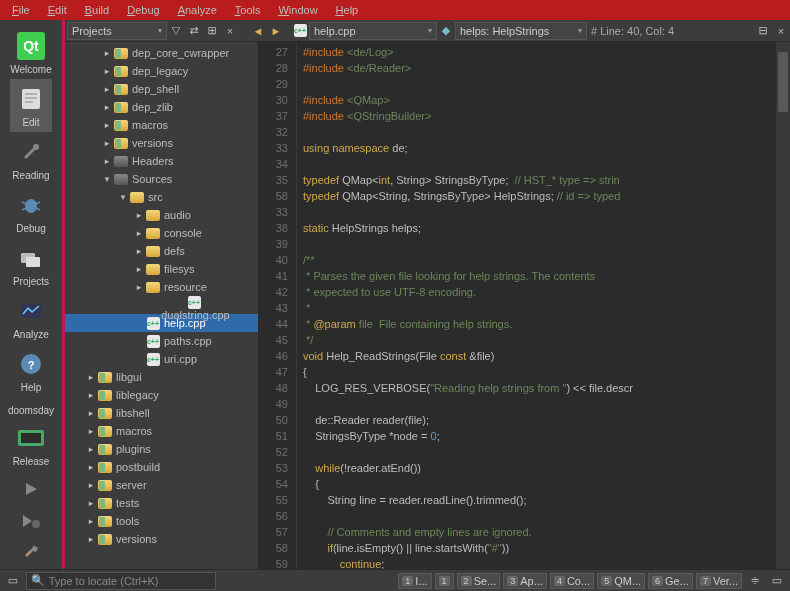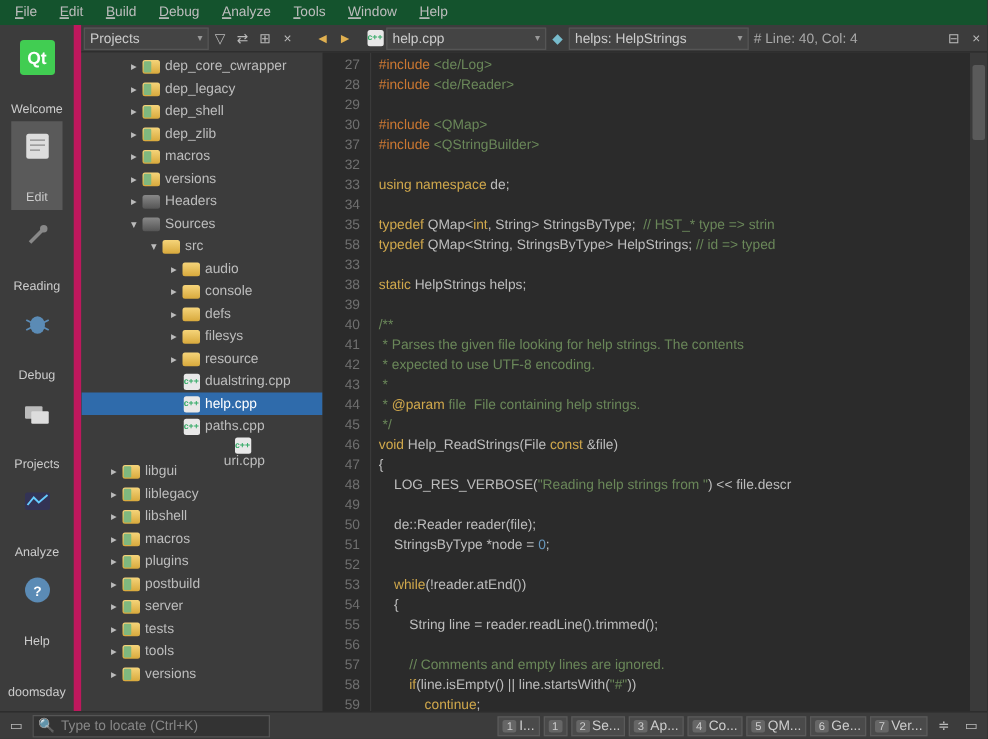--- a/index.html
+++ b/index.html
@@ -1,26 +1,26 @@
 <!DOCTYPE html>
 <html><head>
 <meta charset="utf-8">
 <style>
 *{margin:0;padding:0;box-sizing:border-box;font-family:"Segoe UI",Tahoma,sans-serif;font-size:11px;user-select:none}
 body{background:#3c3c3c;color:#bdbdbd;width:790px;height:591px;overflow:hidden;display:flex;flex-direction:column}
-.menubar{height:20px;display:flex;align-items:center;padding:0 4px;gap:2px;background:#14532d}
+.menubar{height:20px;display:flex;align-items:center;padding:0 4px;gap:2px;background:#b91c1c}
 .menubar span{padding:2px 8px;cursor:default;text-decoration:underline;text-decoration-color:transparent}
 .menubar span:first-letter{text-decoration:underline}
 .main{flex:1;display:flex;overflow:hidden}
-.leftbar{width:65px;background:#3c3c3c;border-right:6px solid #be185d;display:flex;flex-direction:column;align-items:center;padding-top:6px}
+.leftbar{width:65px;background:#3c3c3c;border-right:3px solid #be185d;display:flex;flex-direction:column;align-items:center;padding-top:6px}
 .leftbar .mode{display:flex;flex-direction:column;align-items:center;padding:4px 0;width:100%;cursor:pointer}
 .leftbar .mode.active{background:#5a5a5a}
 .leftbar .icon{width:32px;height:32px;display:flex;align-items:center;justify-content:center;font-size:22px;color:#8ab6d6}
 .leftbar .qt{background:#41cd52;color:#fff;border-radius:3px;font-weight:bold;font-size:14px;width:28px;height:28px;display:flex;align-items:center;justify-content:center}
-.leftbar .lbl{font-size:10px;margin-top:20px;color:#ccc}
+.leftbar .lbl{font-size:10px;margin-top:2px;color:#ccc}
 .leftbar .spacer{flex:1}
 .leftbar .tool{width:30px;height:28px;display:flex;align-items:center;justify-content:center;font-size:18px;color:#888;margin:2px 0}
 .center{flex:1;display:flex;flex-direction:column;overflow:hidden}
 .topbar{height:22px;display:flex;align-items:center;background:#3c3c3c;border-bottom:1px solid #2a2a2a}
 .combo{height:18px;background:#444;border:1px solid #555;display:flex;align-items:center;padding:0 4px;color:#ccc;gap:4px}
 .combo .chev{font-size:8px;color:#999}
 .toolbtn{width:18px;height:18px;display:flex;align-items:center;justify-content:center;color:#bbb;cursor:pointer}
 .split{flex:1;display:flex;overflow:hidden}
 .tree{width:194px;background:#3c3c3c;overflow:auto;border-right:1px solid #2a2a2a;padding-top:2px}
 .trow{display:flex;align-items:center;height:18px;white-space:nowrap;cursor:default}
@@ -179,21 +179,21 @@
       <div style="width:6px"></div>
       <div class="toolbtn">
           <div class="cpp">c++</div>
         </div>
       <div class="combo" style="width:128px">
         <span>help.cpp</span>
         <span style="flex:1"></span>
           <span class="chev">▾</span>
       </div>
       <div class="toolbtn" style="color:#7bc">◆</div>
-      <div class="combo" style="width:144px">
+      <div class="combo" style="width:132px">
         <span>helps: HelpStrings</span>
         <span style="flex:1"></span>
           <span class="chev">▾</span>
       </div>
       <div style="width:4px"></div>
       <span style="color:#aaa"># Line: 40, Col: 4</span>
       <span style="flex:1"></span>
       <div class="toolbtn">⊟</div>
       <div class="toolbtn">×</div>
     </div>
@@ -291,42 +291,42 @@
             </span>
             <span>filesys</span>
           </div>
           <div class="trow" style="padding-left: 68px;">
             <span class="arrow">▸</span>
             <span class="ficon">
               <div class="folder"></div>
             </span>
             <span>resource</span>
           </div>
-          <div class="trow" style="padding-left: 68px;">
+          <div class="trow" style="padding-left: 68px; flex-direction: column;">
             <span class="arrow"></span>
             <span class="ficon">
               <div class="cpp">c++</div>
             </span>
             <span>dualstring.cpp</span>
           </div>
           <div class="trow sel" style="padding-left: 68px;">
             <span class="arrow"></span>
             <span class="ficon">
               <div class="cpp">c++</div>
             </span>
             <span>help.cpp</span>
           </div>
           <div class="trow" style="padding-left: 68px;">
             <span class="arrow"></span>
             <span class="ficon">
               <div class="cpp">c++</div>
             </span>
             <span>paths.cpp</span>
           </div>
-          <div class="trow" style="padding-left: 68px; flex-direction: column;">
+          <div class="trow" style="padding-left: 68px;">
             <span class="arrow"></span>
             <span class="ficon">
               <div class="cpp">c++</div>
             </span>
             <span>uri.cpp</span>
           </div>
           <div class="trow" style="padding-left: 20px;">
             <span class="arrow">▸</span>
             <span class="ficon">
               <div class="folder g"></div>

